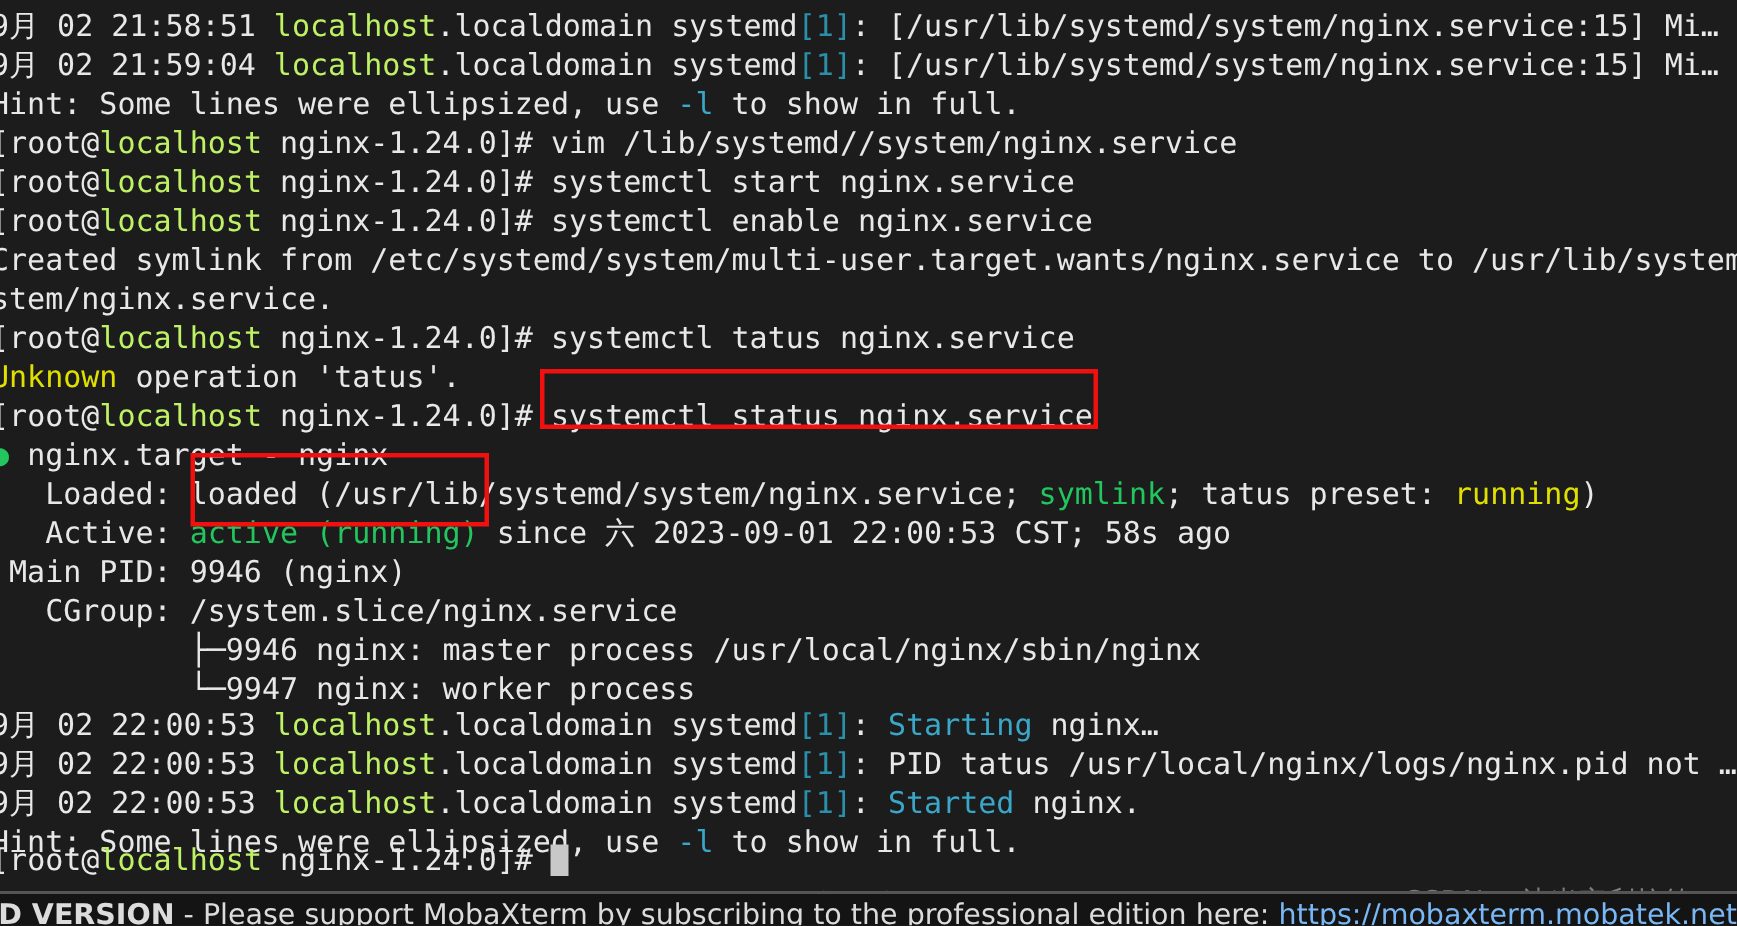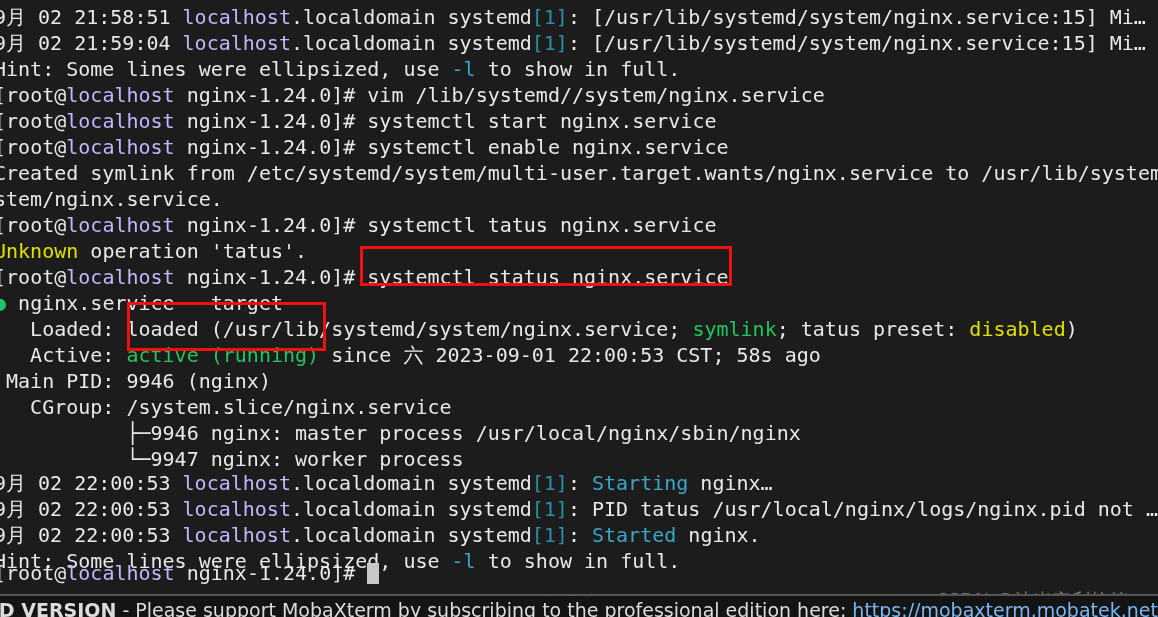--- a/index.html
+++ b/index.html
@@ -29,21 +29,21 @@
     left: -6px;
     white-space: pre;
     font-size: 20px;
     line-height: 26px;
     height: 26px;
     color: #e8e8e8;
     letter-spacing: 0px;
     font-family: "DejaVu Sans Mono", "Liberation Mono", monospace;
   }
   .w   { color: #e8e8e8; }
-  .mag { color: #c4b5fd; }
+  .mag { color: #bef264; }
   .cyn { color: #2a8fa8; }
   .cy2 { color: #3aa6c8; }
   .grn { color: #22c55e; }
   .yel { color: #e0e000; }
 
   .cursor {
     display: inline-block;
     width: 12px;
     height: 21px;
     background: #c8c8c8;
@@ -108,22 +108,22 @@
         <div class="line" style="top: 30px;"><span class="w">9月 02 21:59:04 </span><span class="mag">localhost</span><span class="w">.localdomain systemd</span><span class="cyn">[1]</span><span class="w">: [/usr/lib/systemd/system/nginx.service:15] Mi…</span></div>
         <div class="line" style="top: 56px;"><span class="w">Hint: Some lines were ellipsized, use </span><span class="cy2">-l</span><span class="w"> to show in full.</span></div>
         <div class="line" style="top: 82px;"><span class="w">[</span><span class="w">root@</span><span class="mag">localhost</span><span class="w"> nginx-1.24.0]# vim /lib/systemd//system/nginx.service</span></div>
         <div class="line" style="top: 108px;"><span class="w">[</span><span class="w">root@</span><span class="mag">localhost</span><span class="w"> nginx-1.24.0]# systemctl start nginx.service</span></div>
         <div class="line" style="top: 134px;"><span class="w">[</span><span class="w">root@</span><span class="mag">localhost</span><span class="w"> nginx-1.24.0]# systemctl enable nginx.service</span></div>
         <div class="line" style="top: 160px;"><span class="w">Created symlink from /etc/systemd/system/multi-user.target.wants/nginx.service to /usr/lib/system</span></div>
         <div class="line" style="top: 186px;"><span class="w">stem/nginx.service.</span></div>
         <div class="line" style="top: 212px;"><span class="w">[</span><span class="w">root@</span><span class="mag">localhost</span><span class="w"> nginx-1.24.0]# systemctl tatus nginx.service</span></div>
         <div class="line" style="top: 238px;"><span class="yel">Unknown</span><span class="w"> operation 'tatus'.</span></div>
         <div class="line" style="top: 264px;"><span class="w">[</span><span class="w">root@</span><span class="mag">localhost</span><span class="w"> nginx-1.24.0]# systemctl status nginx.service</span></div>
-        <div class="line" style="top: 290px;"><span class="grn">●</span><span class="w"> nginx.service - target</span></div>
-        <div class="line" style="top: 316px;"><span class="w">   Loaded: loaded (/usr/lib/systemd/system/nginx.service; </span><span class="grn">symlink</span><span class="w">; tatus preset: </span><span class="yel">disabled</span><span class="w">)</span></div>
+        <div class="line" style="top: 290px;"><span class="grn">●</span><span class="w"> nginx.target - nginx</span></div>
+        <div class="line" style="top: 316px;"><span class="w">   Loaded: loaded (/usr/lib/systemd/system/nginx.service; </span><span class="grn">symlink</span><span class="w">; tatus preset: </span><span class="yel">running</span><span class="w">)</span></div>
         <div class="line" style="top: 342px;"><span class="w">   Active: </span><span class="grn">active (running)</span><span class="w"> since 六 2023-09-01 22:00:53 CST; 58s ago</span></div>
         <div class="line" style="top: 368px;"><span class="w"> Main PID: 9946 (nginx)</span></div>
         <div class="line" style="top: 394px;"><span class="w">   CGroup: /system.slice/nginx.service</span></div>
         <div class="line" style="top: 420px;"><span class="w">           ├─9946 nginx: master process /usr/local/nginx/sbin/nginx</span></div>
         <div class="line" style="top: 446px;"><span class="w">           └─9947 nginx: worker process</span></div>
         <div class="line" style="top: 470px;"><span class="w">9月 02 22:00:53 </span><span class="mag">localhost</span><span class="w">.localdomain systemd</span><span class="cyn">[1]</span><span class="w">: </span><span class="cy2">Starting</span><span class="w"> nginx…</span></div>
         <div class="line" style="top: 496px;"><span class="w">9月 02 22:00:53 </span><span class="mag">localhost</span><span class="w">.localdomain systemd</span><span class="cyn">[1]</span><span class="w">: PID tatus /usr/local/nginx/logs/nginx.pid not …</span></div>
         <div class="line" style="top: 522px;"><span class="w">9月 02 22:00:53 </span><span class="mag">localhost</span><span class="w">.localdomain systemd</span><span class="cyn">[1]</span><span class="w">: </span><span class="cy2">Started</span><span class="w"> nginx.</span></div>
         <div class="line" style="top: 548px;"><span class="w">Hint: Some lines were ellipsized, use </span><span class="cy2">-l</span><span class="w"> to show in full.</span></div>
       </div>

